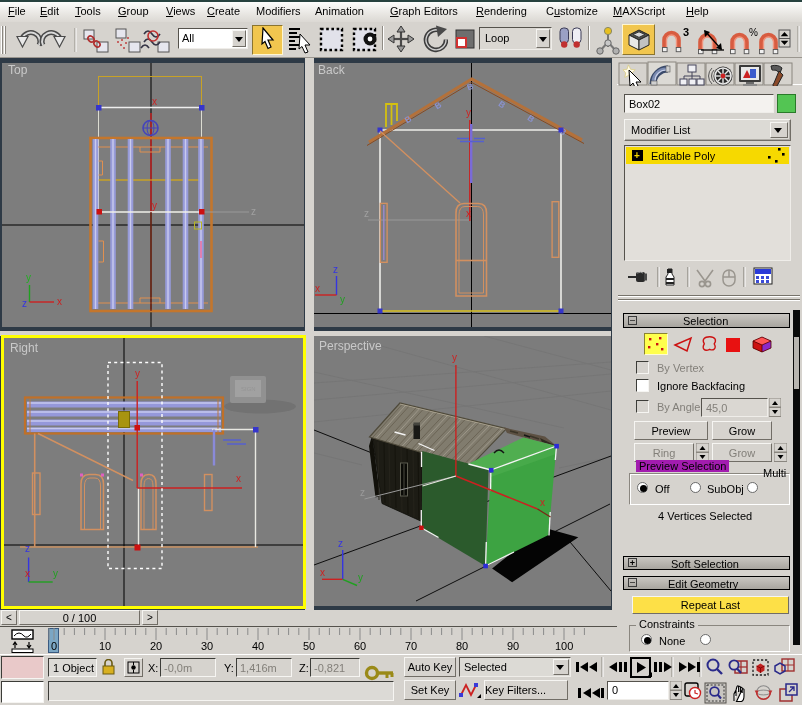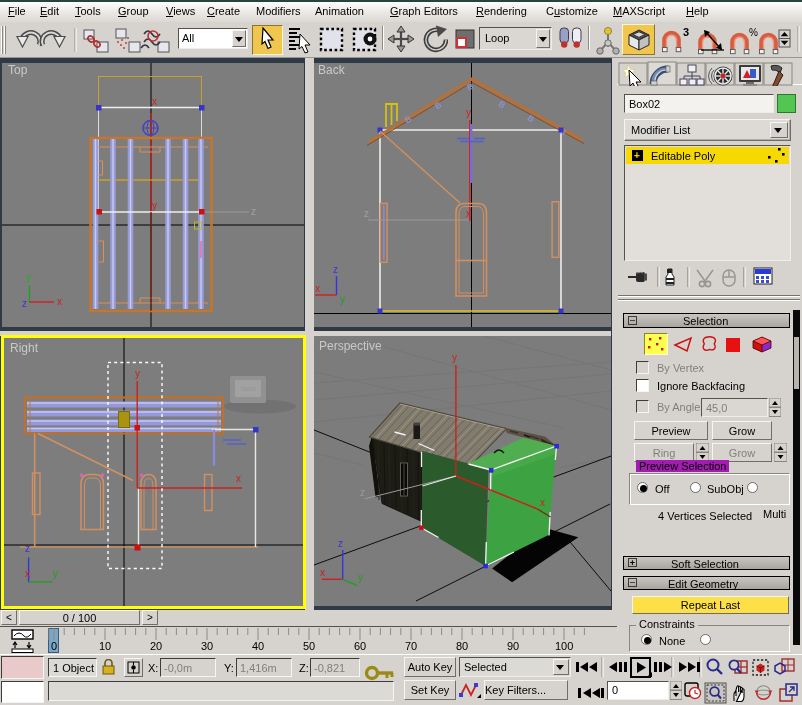--- a/index.html
+++ b/index.html
@@ -734,21 +734,21 @@
     </svg>
 
 <div class="a" style="left:629px;top:473px;width:161px;height:32px;border:1px solid;border-color:#8a867f #fff #fff #8a867f;box-shadow:1px 1px 0 #fff inset"></div>
 <div class="a" style="left:636px;top:460px;background:#a21caf;padding:0 3px">Preview Selection</div>
 <div class="a" style="left:637px;top:482px;width:11px;height:11px;border-radius:50%;background:#fff;border:1px solid #6a6a6a"></div>
 <div class="a" style="left:640px;top:485px;width:7px;height:7px;border-radius:50%;background:#000"></div>
 <div class="a" style="left:655px;top:483px">Off</div>
 <div class="a" style="left:690px;top:482px;width:11px;height:11px;border-radius:50%;background:#fff;border:1px solid #6a6a6a"></div>
 <div class="a" style="left:707px;top:483px">SubObj</div>
 <div class="a" style="left:747px;top:482px;width:11px;height:11px;border-radius:50%;background:#fff;border:1px solid #6a6a6a"></div>
-<div class="a" style="left:763px;top:508px">Multi</div>
+<div class="a" style="left:763px;top:467px">Multi</div>
 <div class="a" style="left:658px;top:510px">4 Vertices Selected</div>
 
 <div class="a" style="left:623px;top:556px;width:167px;height:14px;background:linear-gradient(#c9c6c1,#a8a59f);border:1px solid #000"></div>
 <div class="a" style="left:628px;top:558px;width:9px;height:9px;border:1px solid #3a3a3a;font-size:9px;line-height:8px;text-align:center;font-weight:bold">+</div>
 <div class="a" style="left:671px;top:558px">Soft Selection</div>
 <div class="a" style="left:623px;top:576px;width:167px;height:14px;background:linear-gradient(#c9c6c1,#a8a59f);border:1px solid #000"></div>
 <div class="a" style="left:628px;top:578px;width:9px;height:9px;border:1px solid #3a3a3a;font-size:9px;line-height:7px;text-align:center">–</div>
 <div class="a" style="left:668px;top:578px">Edit Geometry</div>
 <div class="a out" style="left:632px;top:596px;width:157px;height:18px;background:#fde047;text-align:center;padding-top:2px">Repeat Last</div>
 <div class="a" style="left:629px;top:625px;width:161px;height:27px;border:1px solid;border-color:#8a867f #fff #fff #8a867f"></div>

